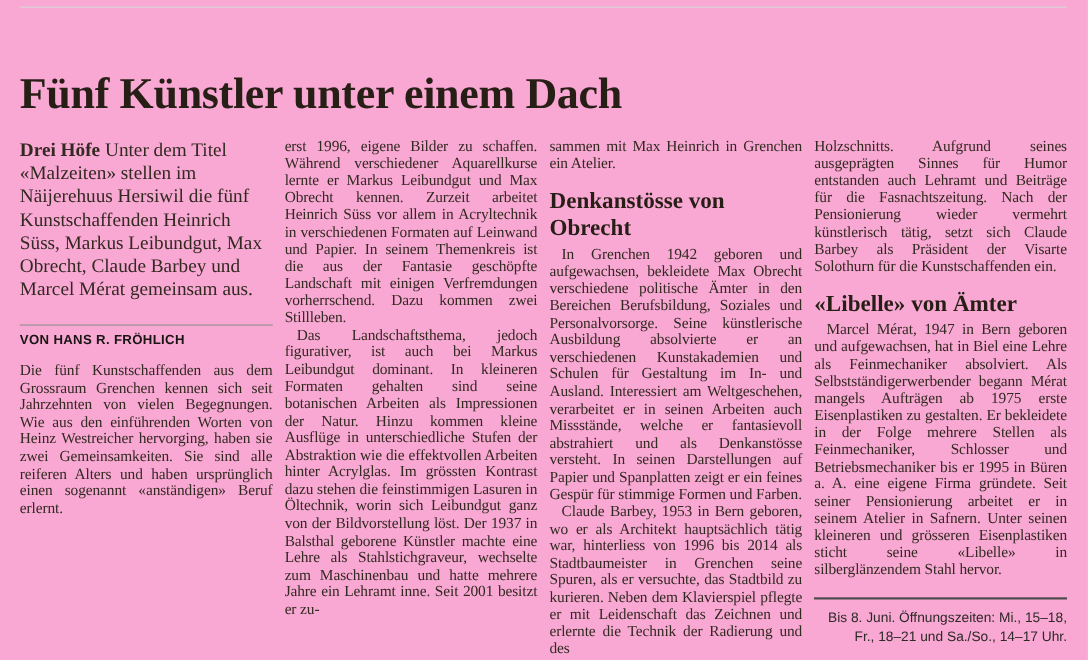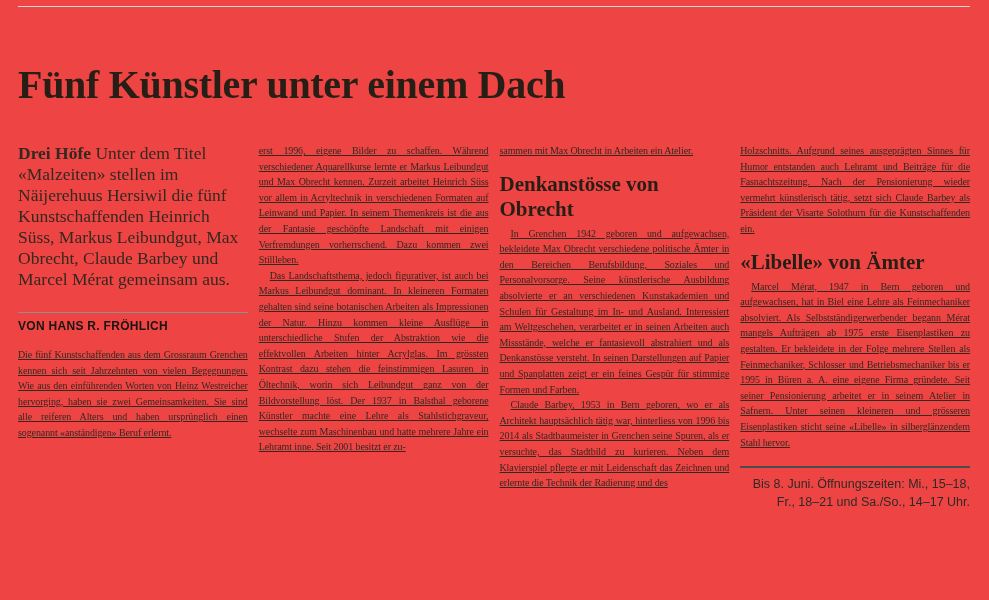--- a/index.html
+++ b/index.html
@@ -10,21 +10,21 @@
   body {
     width: 989px;
     height: 600px;
     overflow: hidden;
   }
   .page {
     box-sizing: border-box;
     width: 989px;
     height: 600px;
     padding: 6px 19px 0 18px;
-    background: #ef4444;
+    background: #f9a8d4;
   }
   .top-rule {
     height: 1px;
     background: #d8d8d8;
     margin-bottom: 56px;
   }
   .headline {
     font-family: "Liberation Serif", "DejaVu Serif", serif;
     font-size: 40px;
     line-height: 43px;
@@ -33,21 +33,20 @@
     color: #271e15;
     margin: 0 0 20px 0;
   }
   .columns {
     display: flex;
     gap: 11px;
   }
   .col {
     flex: 1 1 0;
     min-width: 0;
-    margin-top: 17px;
   }
   .lead {
     font-family: "Liberation Serif", "DejaVu Serif", serif;
     font-size: 17.5px;
     line-height: 21px;
     color: #322920;
     margin: 0;
     text-align: left;
   }
   .lead-label {
@@ -61,28 +60,27 @@
   .byline {
     font-family: "Liberation Sans", sans-serif;
     font-size: 12px;
     font-weight: 700;
     letter-spacing: 0.3px;
     color: #181512;
     margin: 6px 0 14px 0;
   }
   .body-p {
     font-family: "Liberation Serif", "DejaVu Serif", serif;
-    font-size: 10px;
+    font-size: 14px;
     line-height: 15.6px;
     letter-spacing: -0.1px;
     color: #322920;
     margin: 0;
     text-align: justify;
     hyphens: auto;
-    text-decoration: underline;
     -webkit-hyphens: auto;
   }
   .indent {
     text-indent: 11px;
   }
   .subhead {
     font-family: "Liberation Serif", "DejaVu Serif", serif;
     font-size: 21px;
     font-weight: 700;
     color: #271e15;
@@ -121,21 +119,21 @@
       <div class="byline">VON HANS R. FRÖHLICH</div>
       <p class="body-p">Die fünf Kunstschaffenden aus dem Grossraum Grenchen kennen sich seit Jahrzehnten von vielen Begegnungen. Wie aus den einführenden Worten von Heinz Westreicher hervorging, haben sie zwei Gemeinsamkeiten. Sie sind alle reiferen Alters und haben ursprünglich einen sogenannt «anständigen» Beruf erlernt.</p>
     </div>
 
     <div class="col">
       <p class="body-p">erst 1996, eigene Bilder zu schaffen. Während verschiedener Aquarellkurse lernte er Markus Leibundgut und Max Obrecht kennen. Zurzeit arbeitet Heinrich Süss vor allem in Acryltechnik in verschiedenen Formaten auf Leinwand und Papier. In seinem Themenkreis ist die aus der Fantasie geschöpfte Landschaft mit einigen Verfremdungen vorherrschend. Dazu kommen zwei Stillleben.</p>
       <p class="body-p indent">Das Landschaftsthema, jedoch figurativer, ist auch bei Markus Leibundgut dominant. In kleineren Formaten gehalten sind seine botanischen Arbeiten als Impressionen der Natur. Hinzu kommen kleine Ausflüge in unterschiedliche Stufen der Abstraktion wie die effektvollen Arbeiten hinter Acrylglas. Im grössten Kontrast dazu stehen die feinstimmigen Lasuren in Öltechnik, worin sich Leibundgut ganz von der Bildvorstellung löst. Der 1937 in Balsthal geborene Künstler machte eine Lehre als Stahlstichgraveur, wechselte zum Maschinenbau und hatte mehrere Jahre ein Lehramt inne. Seit 2001 besitzt er zu-</p>
     </div>
 
     <div class="col">
-      <p class="body-p">sammen mit Max Obrecht in Arbeiten ein Atelier.</p>
+      <p class="body-p">sammen mit Max Heinrich in Grenchen ein Atelier.</p>
       <h2 class="subhead">Denkanstösse von Obrecht</h2>
       <p class="body-p indent">In Grenchen 1942 geboren und aufgewachsen, bekleidete Max Obrecht verschiedene politische Ämter in den Bereichen Berufsbildung, Soziales und Personalvorsorge. Seine künstlerische Ausbildung absolvierte er an verschiedenen Kunstakademien und Schulen für Gestaltung im In- und Ausland. Interessiert am Weltgeschehen, verarbeitet er in seinen Arbeiten auch Missstände, welche er fantasievoll abstrahiert und als Denkanstösse versteht. In seinen Darstellungen auf Papier und Spanplatten zeigt er ein feines Gespür für stimmige Formen und Farben.</p>
       <p class="body-p indent">Claude Barbey, 1953 in Bern geboren, wo er als Architekt hauptsächlich tätig war, hinterliess von 1996 bis 2014 als Stadtbaumeister in Grenchen seine Spuren, als er versuchte, das Stadtbild zu kurieren. Neben dem Klavierspiel pflegte er mit Leidenschaft das Zeichnen und erlernte die Technik der Radierung und des</p>
     </div>
 
     <div class="col">
       <p class="body-p">Holzschnitts. Aufgrund seines ausgeprägten Sinnes für Humor entstanden auch Lehramt und Beiträge für die Fasnachtszeitung. Nach der Pensionierung wieder vermehrt künstlerisch tätig, setzt sich Claude Barbey als Präsident der Visarte Solothurn für die Kunstschaffenden ein.</p>
       <h2 class="subhead">«Libelle» von Ämter</h2>
       <p class="body-p indent">Marcel Mérat, 1947 in Bern geboren und aufgewachsen, hat in Biel eine Lehre als Feinmechaniker absolviert. Als Selbstständigerwerbender begann Mérat mangels Aufträgen ab 1975 erste Eisenplastiken zu gestalten. Er bekleidete in der Folge mehrere Stellen als Feinmechaniker, Schlosser und Betriebsmechaniker bis er 1995 in Büren a. A. eine eigene Firma gründete. Seit seiner Pensionierung arbeitet er in seinem Atelier in Safnern. Unter seinen kleineren und grösseren Eisenplastiken sticht seine «Libelle» in silberglänzendem Stahl hervor.</p>
       <div class="footer-rule"></div>

